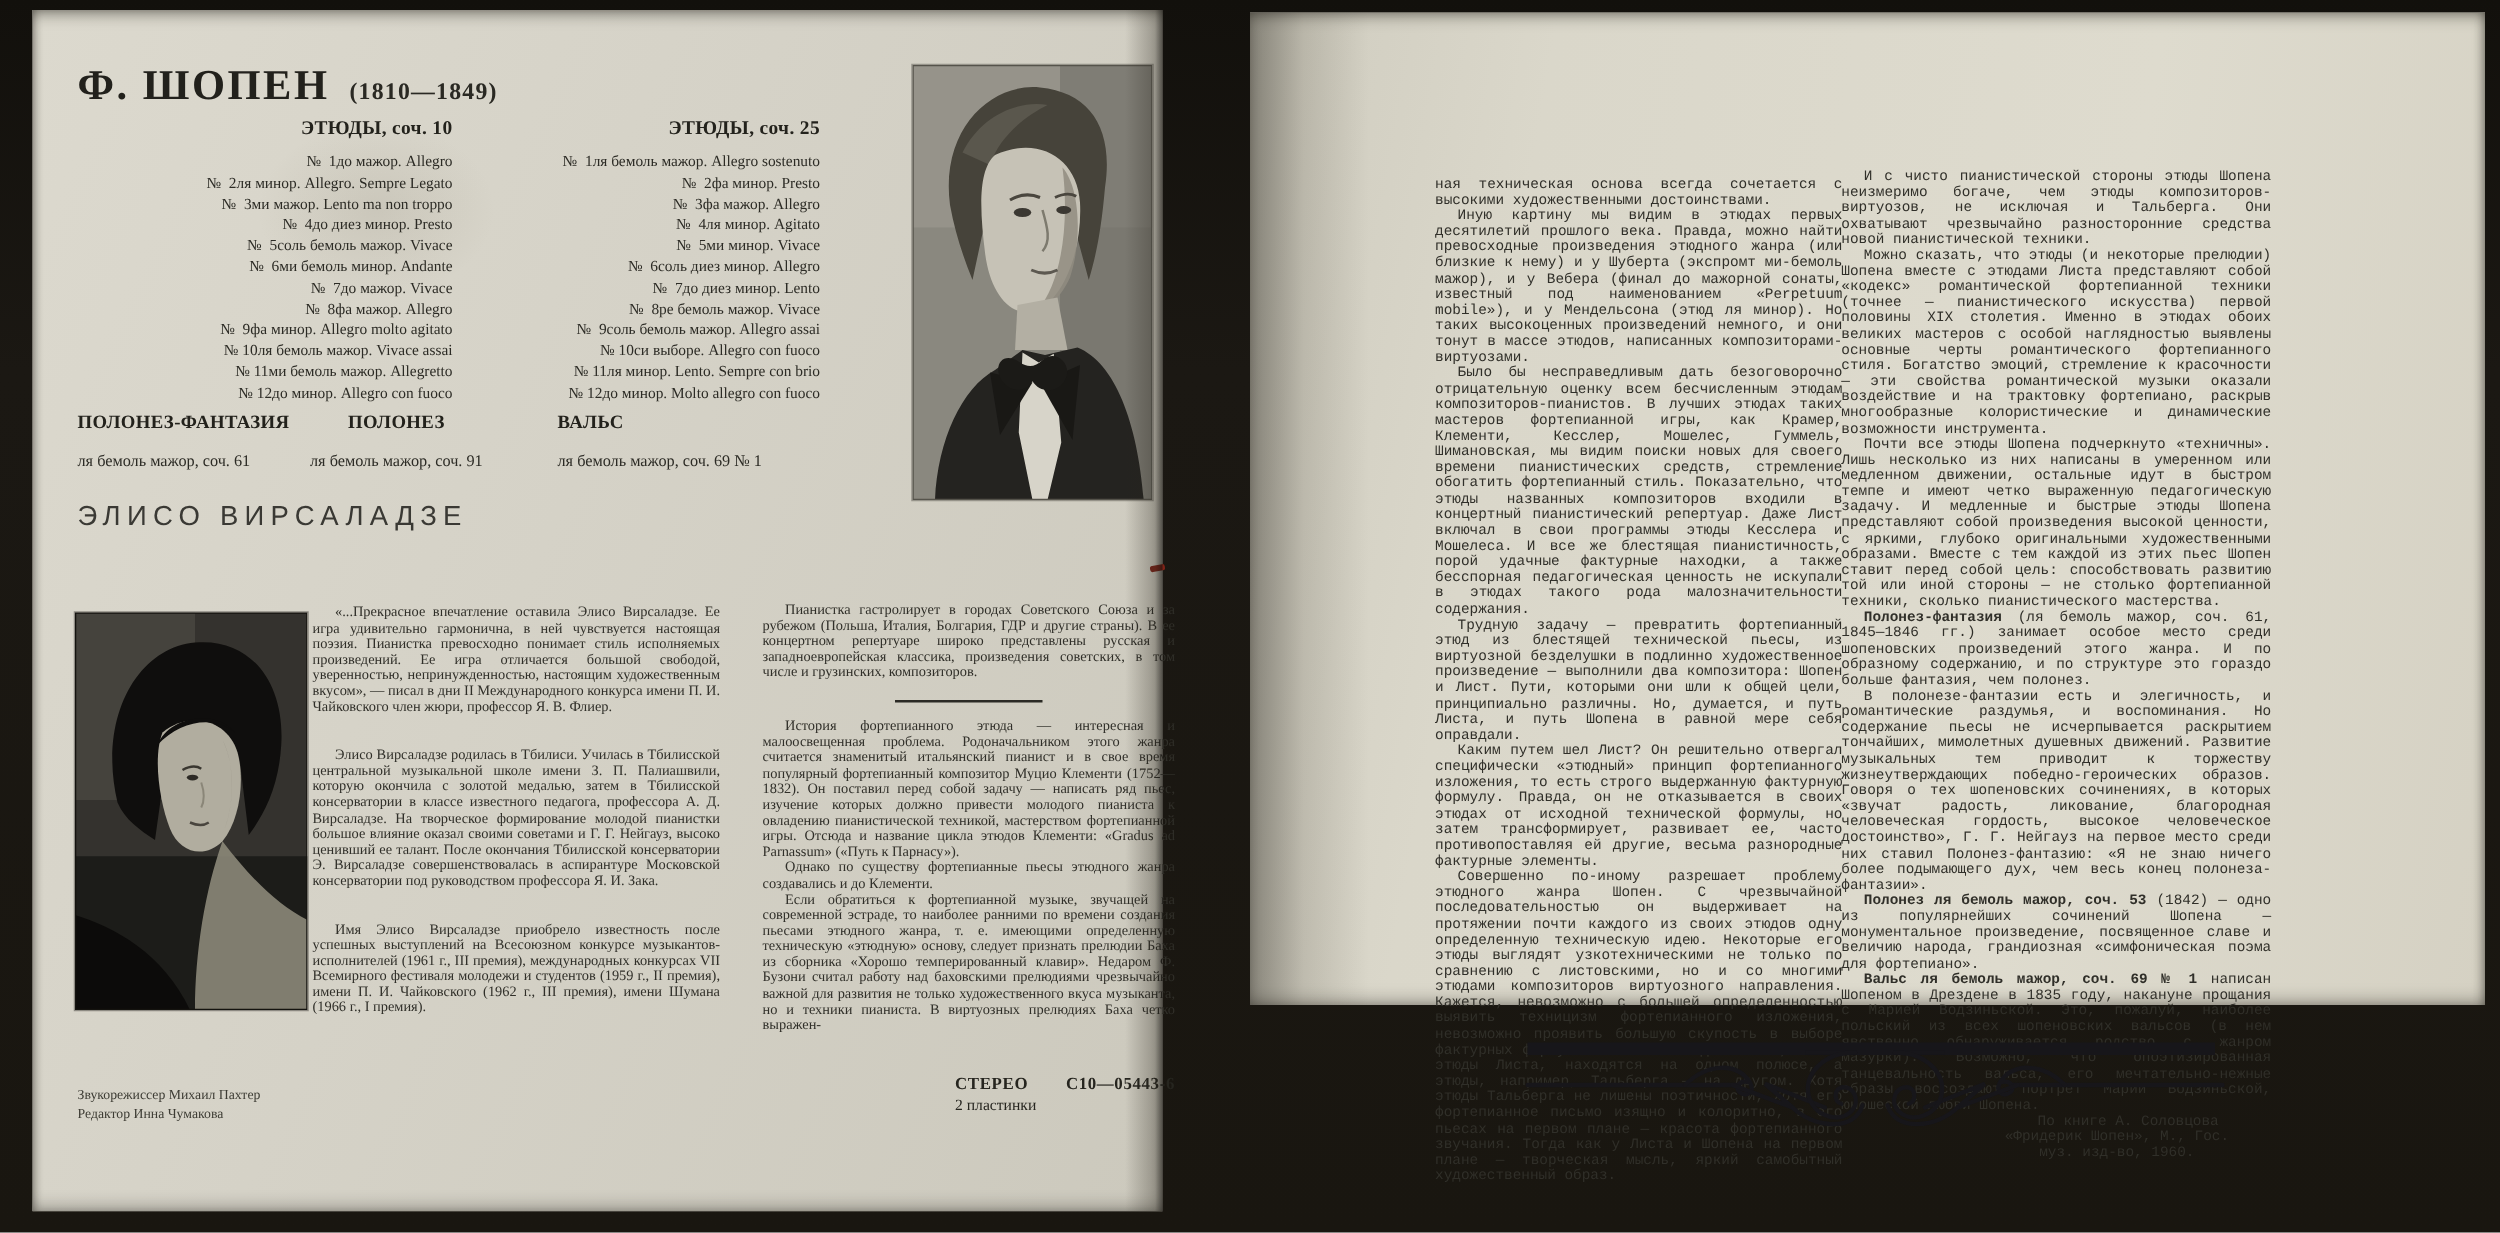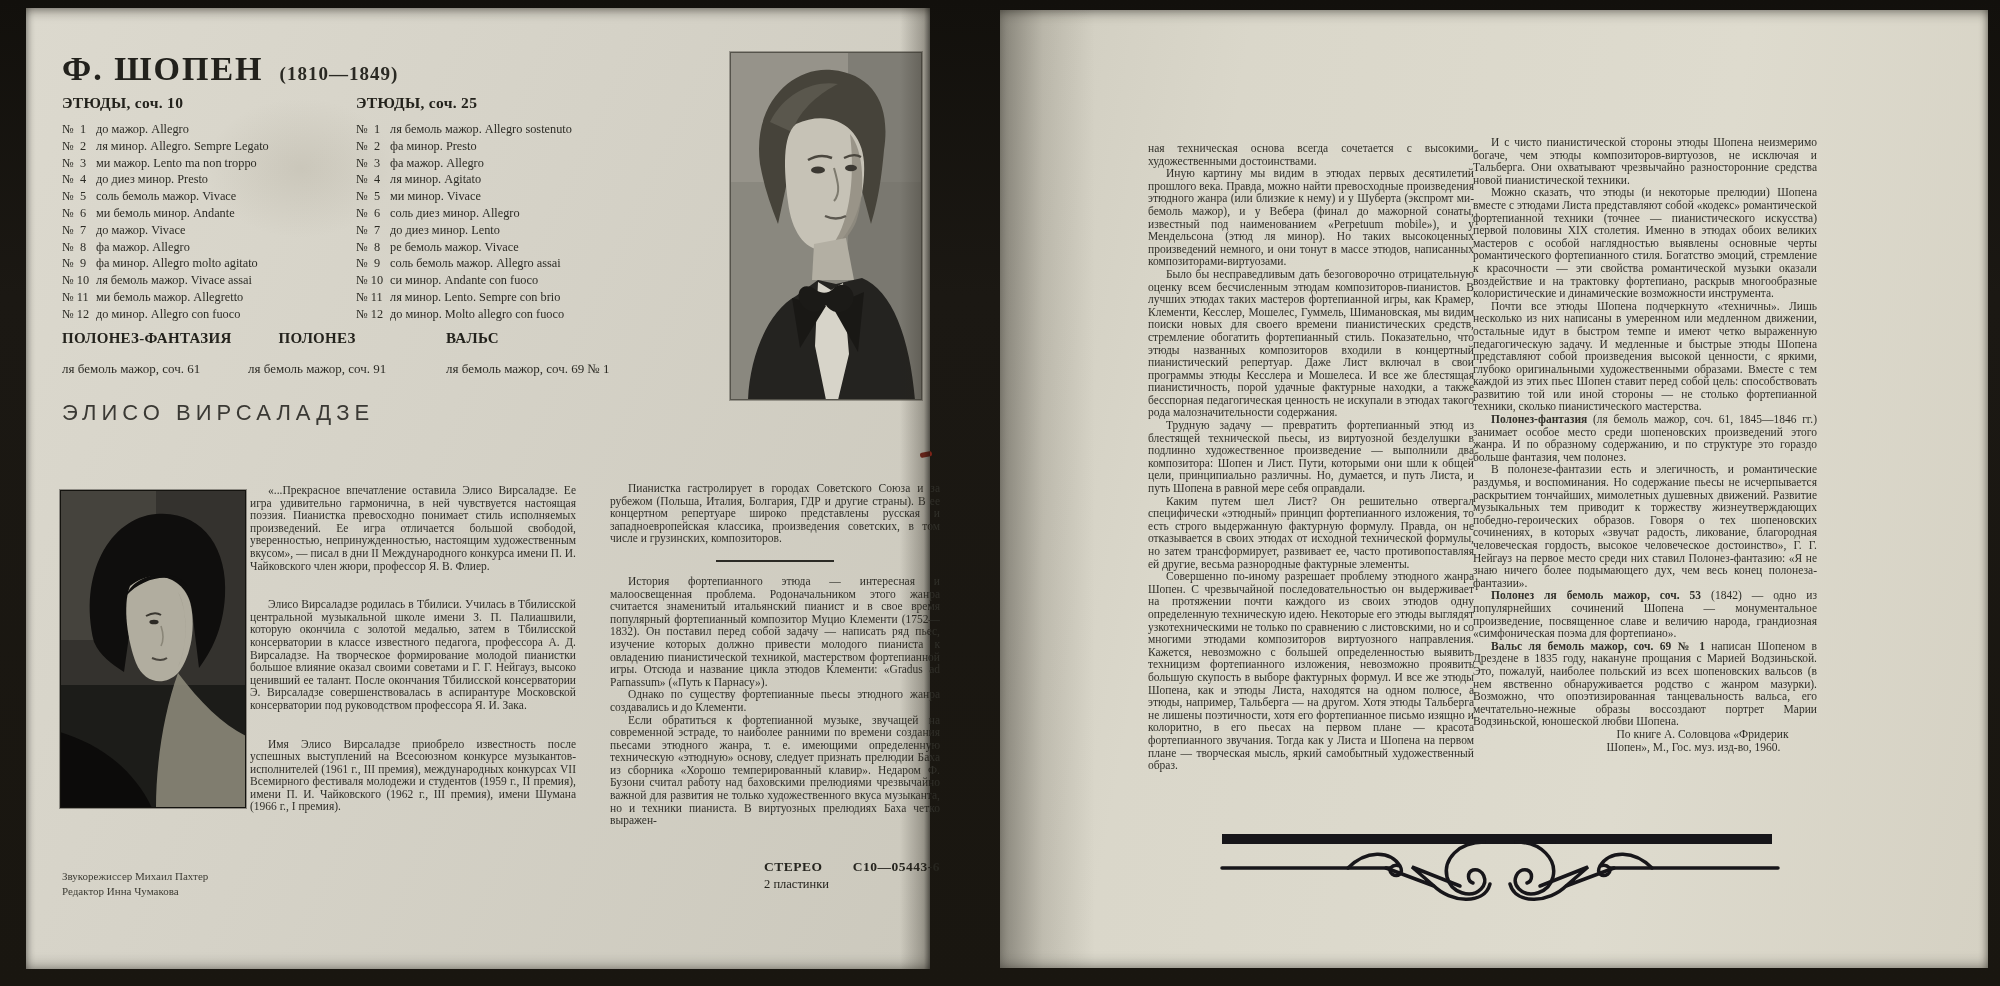--- a/index.html
+++ b/index.html
@@ -10,23 +10,24 @@
     font-family:"Liberation Serif","DejaVu Serif",serif;
     color:#2f2e29;
   }
   .page { position:absolute; top:8px; height:961px; }
   .page-left {
     left:26px; width:904px;
     background:linear-gradient(115deg,#dcd9ce 0%,#d5d2c7 45%,#ccc9bd 100%);
     box-shadow:inset 0 7px 12px -5px rgba(28,25,19,.55), inset 0 -9px 14px -7px rgba(28,25,19,.4), inset 4px 0 8px -4px rgba(28,25,19,.45);
   }
   .page-right {
-    left:1000px; width:988px; top:10px; height:958px;
+    left:1000px; width:988px; top:10px; height:794px;
     background:linear-gradient(100deg,#cfccbf 0%,#dad7ca 22%,#dedbce 65%,#d5d1c3 100%);
     box-shadow:inset 0 7px 12px -5px rgba(28,25,19,.5), inset 0 -9px 14px -7px rgba(28,25,19,.4), inset -5px 0 9px -5px rgba(28,25,19,.5);
+    font-family:Liberation Mono, monospace;
   }
   .page-left::after {
     content:''; position:absolute; right:0; top:0; bottom:0; width:30px; pointer-events:none;
     background:linear-gradient(90deg,rgba(0,0,0,0) 0%,rgba(40,36,28,.32) 80%,rgba(18,16,12,.6) 100%);
   }
   .page-right::before {
     content:''; position:absolute; left:0; top:0; bottom:0; width:95px; pointer-events:none;
     background:linear-gradient(90deg,rgba(28,25,18,.42) 0%,rgba(62,57,45,.16) 45%,rgba(0,0,0,0) 100%);
   }
   .page-left::before {
@@ -34,21 +35,21 @@
     background:radial-gradient(closest-side,rgba(120,112,92,.14),rgba(0,0,0,0));
   }
   .abs { position:absolute; }
 
   
   .masthead { left:36px; top:42px; display:flex; align-items:baseline; gap:16px; }
   .composer { font-size:34px; font-weight:bold; letter-spacing:2px; color:#22211c; }
   .dates { font-size:19px; font-weight:bold; color:#2a2923; letter-spacing:1px; }
 
   
-  .etu-col { width:300px; }
+  .etu-col { width:300px;text-align:right; }
   .etu-c1 { left:36px; top:86px; }
   .etu-c2 { left:330px; top:86px; }
   .etu-head { font-size:15.5px; font-weight:bold; color:#23221c; letter-spacing:.3px; }
   .etu-list { list-style:none; margin-top:9px; }
   .etu-list li { font-size:12.3px; line-height:16.8px; white-space:nowrap; }
   .etu-n { white-space:pre; display:inline-block; min-width:34px; color:#2c2b25; }
   .etu-t { color:#2c2b25; }
 
   
   .work { top:322px; }
@@ -121,21 +122,21 @@
     <ul class="etu-list">
         <li><span class="etu-n">№  1</span><span class="etu-t">ля бемоль мажор. Allegro sostenuto</span></li>
         <li><span class="etu-n">№  2</span><span class="etu-t">фа минор. Presto</span></li>
         <li><span class="etu-n">№  3</span><span class="etu-t">фа мажор. Allegro</span></li>
         <li><span class="etu-n">№  4</span><span class="etu-t">ля минор. Agitato</span></li>
         <li><span class="etu-n">№  5</span><span class="etu-t">ми минор. Vivace</span></li>
         <li><span class="etu-n">№  6</span><span class="etu-t">соль диез минор. Allegro</span></li>
         <li><span class="etu-n">№  7</span><span class="etu-t">до диез минор. Lento</span></li>
         <li><span class="etu-n">№  8</span><span class="etu-t">ре бемоль мажор. Vivace</span></li>
         <li><span class="etu-n">№  9</span><span class="etu-t">соль бемоль мажор. Allegro assai</span></li>
-        <li><span class="etu-n">№ 10</span><span class="etu-t">си минор. Andante con fuoco</span></li>
+        <li><span class="etu-n">№ 10</span><span class="etu-t">си выборе. Allegro con fuoco</span></li>
         <li><span class="etu-n">№ 11</span><span class="etu-t">ля минор. Lento. Sempre con brio</span></li>
         <li><span class="etu-n">№ 12</span><span class="etu-t">до минор. Molto allegro con fuoco</span></li>
       </ul>
   </div>
 
   <div class="abs work work-1">
     <div class="work-title">ПОЛОНЕЗ-ФАНТАЗИЯ</div>
     <div class="work-sub">ля бемоль мажор, соч. 61</div>
   </div>
   <div class="abs work work-2">

